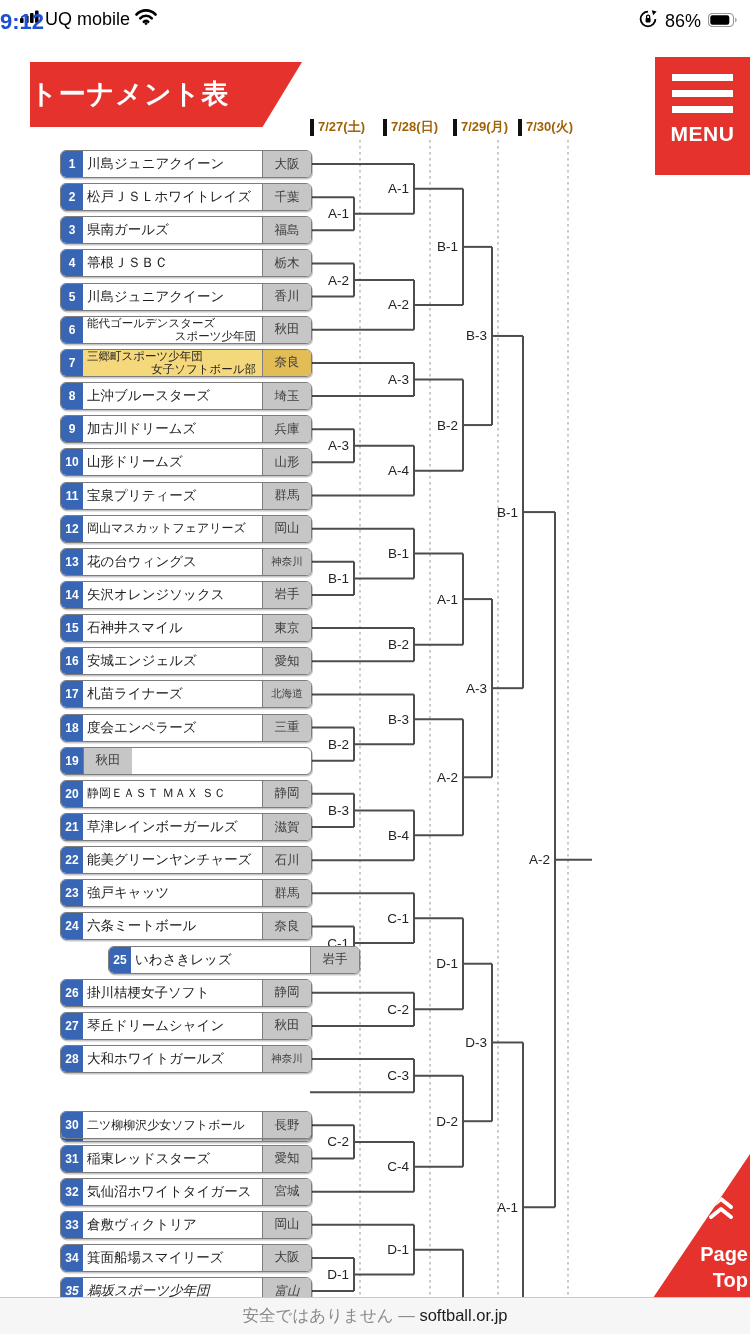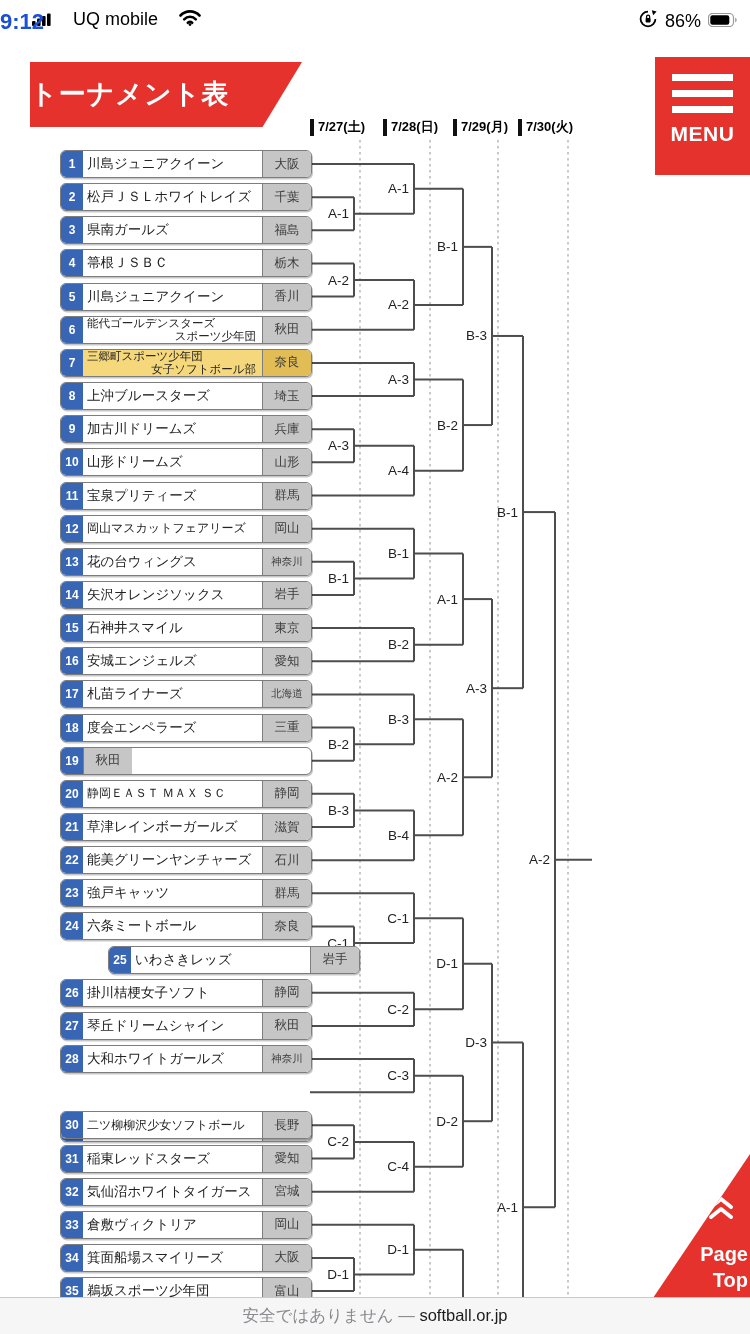--- a/index.html
+++ b/index.html
@@ -1,38 +1,38 @@
 <!DOCTYPE html>
 <html><head>
 <meta charset="utf-8">
 <style>
   html,body{margin:0;padding:0;background:#222;}
   .phone{position:relative;width:750px;height:1334px;background:#fff;overflow:hidden;
          font-family:"Liberation Sans",sans-serif;}
 
   
   .status-bar{position:absolute;top:0;left:0;right:0;height:42px;background:#fff;z-index:40;}
-  .sb-left{position:absolute;left:32px;top:9px;display:flex;align-items:flex-end;gap:21px;}
+  .sb-left{position:absolute;left:20px;top:9px;display:flex;align-items:flex-start;gap:5px;}
   .sb-carrier{font-size:18px;font-weight:500;color:#000;}
   .sb-time{position:absolute;left:0;right:0;top:9px;text-align:left;font-size:22px;font-weight:700;color:#1d4ed8;}
   .sb-right{position:absolute;right:12px;top:9px;display:flex;align-items:center;gap:7px;font-size:18px;color:#000;}
 
   
   .banner{position:absolute;left:30px;top:62px;width:272px;height:65px;background:#e5322d;
           clip-path:polygon(0 0,100% 0,85.5% 100%,0 100%);}
   .banner-title{color:#fff;font-size:27px;font-weight:700;line-height:65px;letter-spacing:1px;}
   .menu-btn{position:absolute;right:0;top:57px;width:95px;height:118px;background:#e5322d;cursor:pointer;}
   .menu-bars{padding-top:17px;}
   .menu-bars span{display:block;width:61px;height:7px;background:#fff;margin:0 auto 9px;}
   .menu-label{color:#fff;font-size:21px;font-weight:700;text-align:center;margin-top:6px;letter-spacing:.5px;}
 
   
   #bracket-svg{position:absolute;left:0;top:0;z-index:1;}
   .match-label{font:13.5px "Liberation Sans",sans-serif;fill:#222;}
-  .date-label{position:absolute;display:flex;align-items:center;font-size:13px;font-weight:700;color:#000000;z-index:2;}
+  .date-label{position:absolute;display:flex;align-items:center;font-size:13px;font-weight:700;color:#a16207;z-index:2;}
   .date-tick{width:4px;height:17px;background:#111;margin-right:4px;}
 
   .team-row{position:absolute;left:60px;width:252px;height:28px;display:flex;z-index:3;
             border:1.5px solid #7d7d7d;border-radius:6px;overflow:hidden;background:#fff;
             box-shadow:1px 1.5px 0 rgba(0,0,0,.22);box-sizing:border-box;}
   .team-no{width:22px;flex:0 0 22px;background:#3866b4;color:#fff;font-size:12px;font-weight:700;
            display:flex;align-items:center;justify-content:center;}
   .team-name{flex:1;padding:0 4px;display:flex;flex-direction:column;justify-content:center;
              color:#222;overflow:hidden;white-space:nowrap;}
   .team-name .l1{font-size:13.5px;}
@@ -508,21 +508,21 @@
         </div>
         <div class="team-pref">岡山</div>
       </div>
       <div class="team-row" style="top: 1243.95px;">
         <div class="team-no">34</div>
         <div class="team-name">
           <div class="l1">箕面船場スマイリーズ</div>
         </div>
         <div class="team-pref">大阪</div>
       </div>
-      <div class="team-row" style="top: 1277.1px;">
+      <div class="team-row" style="top: 1277.1px; font-style: italic;">
         <div class="team-no">35</div>
         <div class="team-name">
           <div class="l1">鵜坂スポーツ少年団</div>
         </div>
         <div class="team-pref">富山</div>
       </div>
     </div>
 
   <div class="page-top">
     <span class="pt-chevron">

